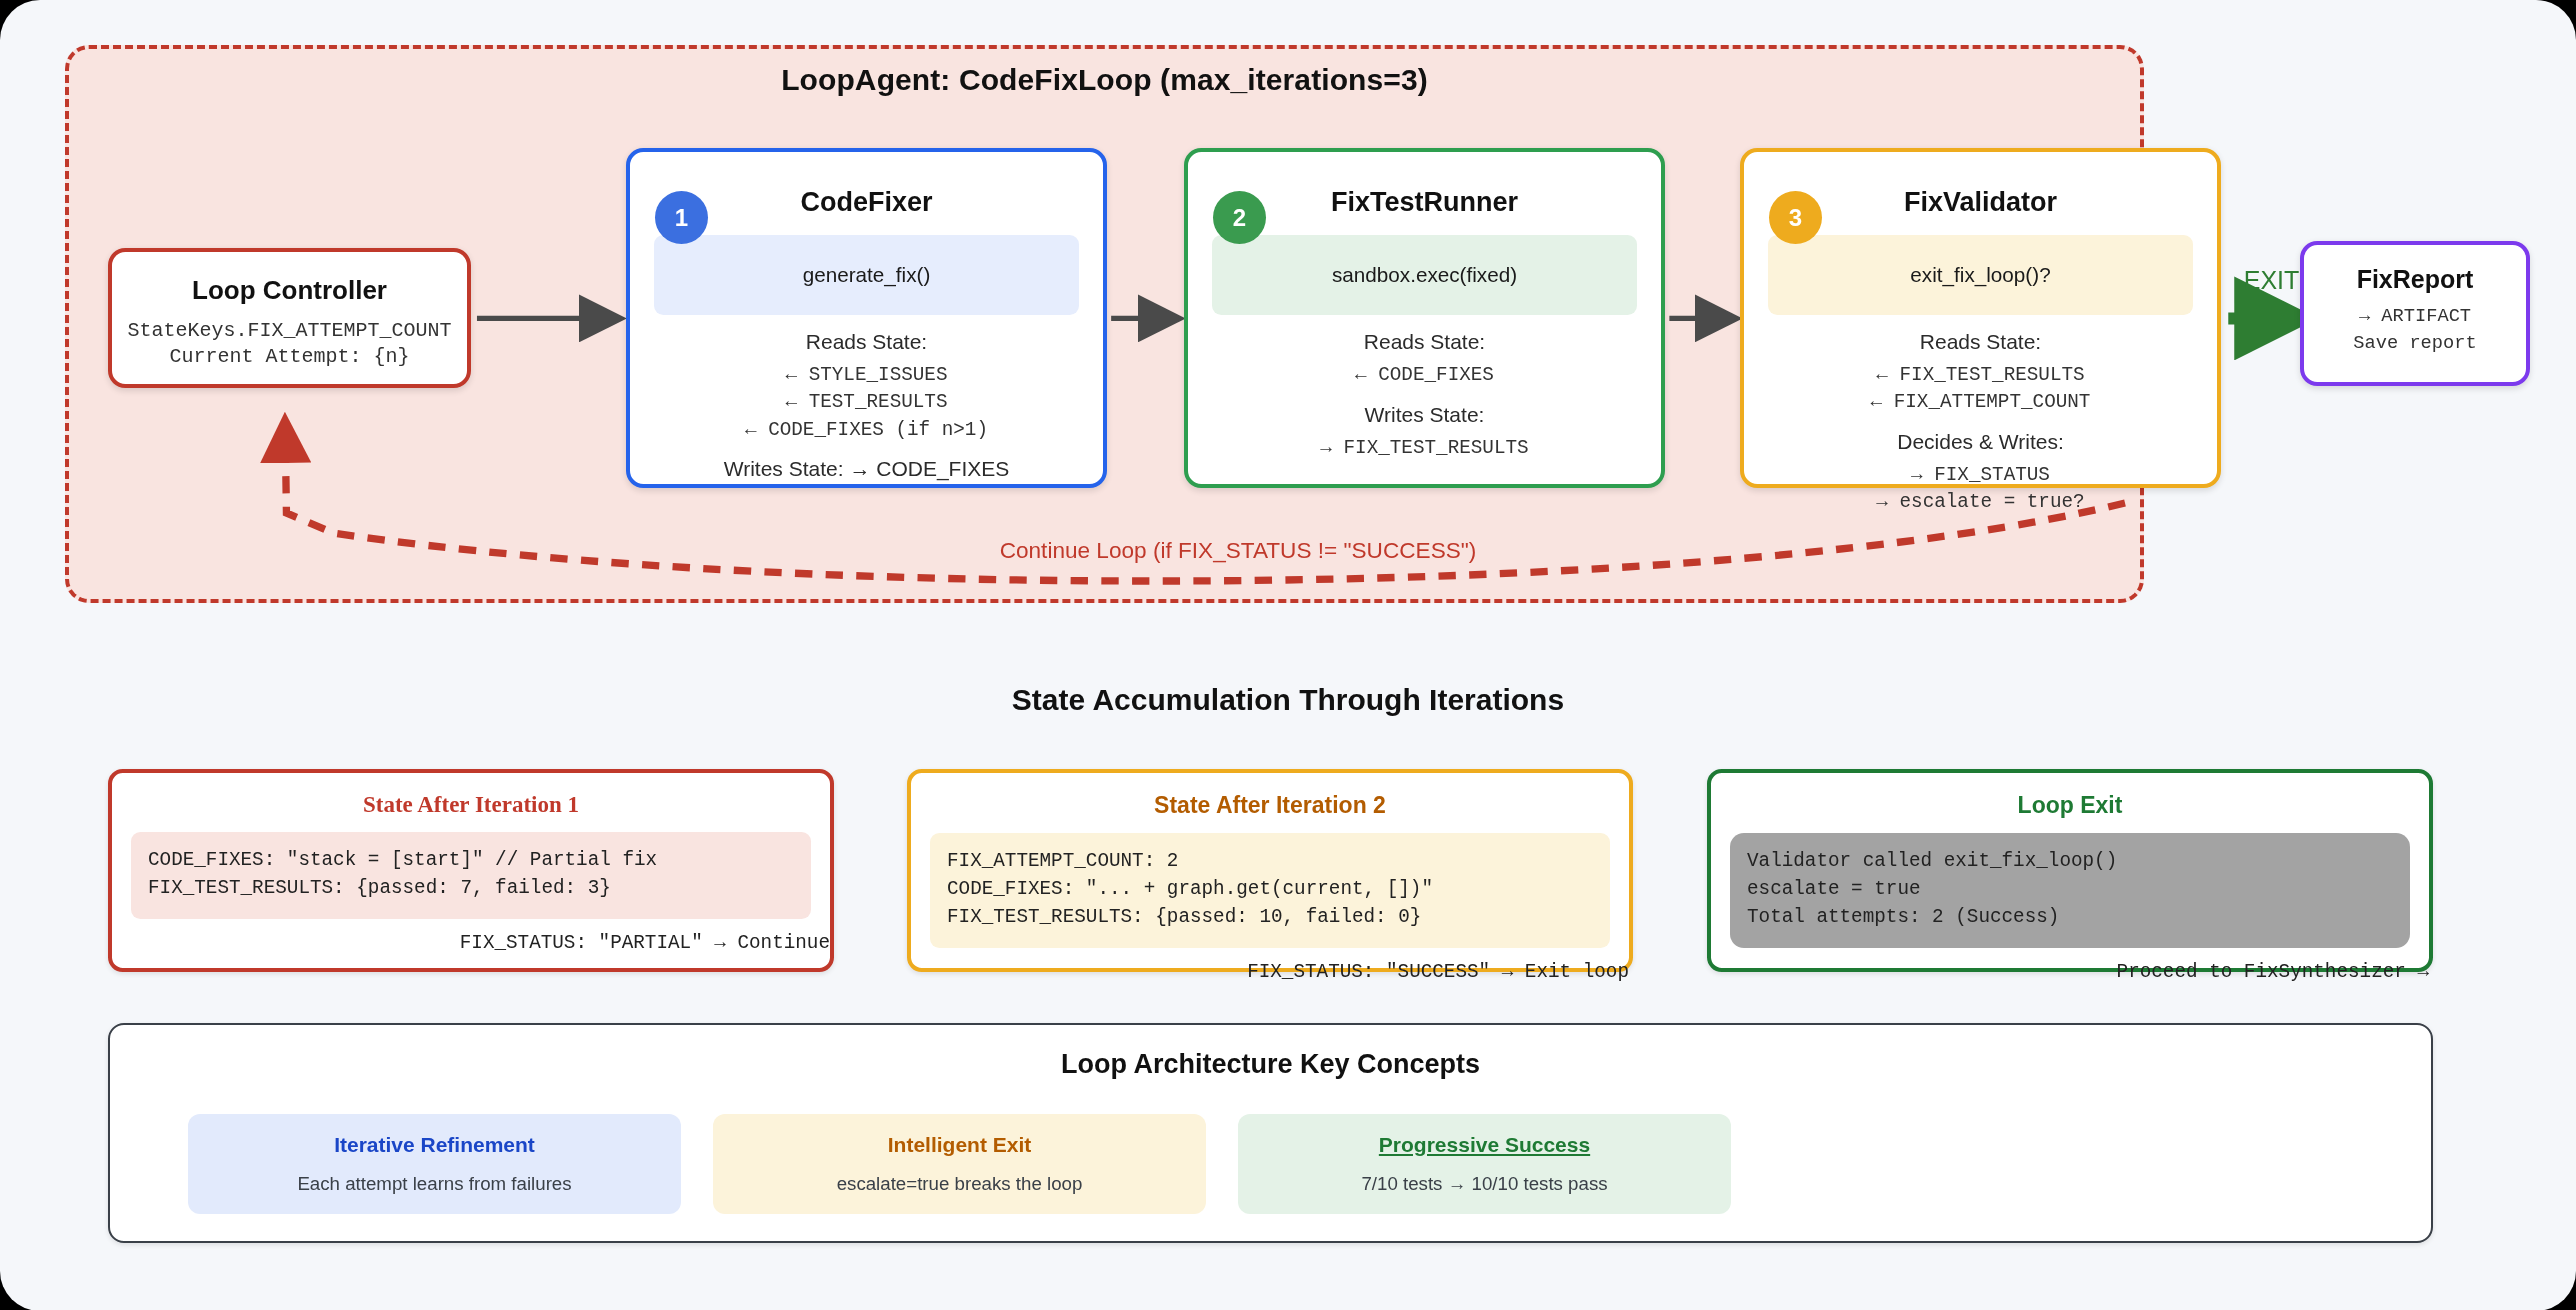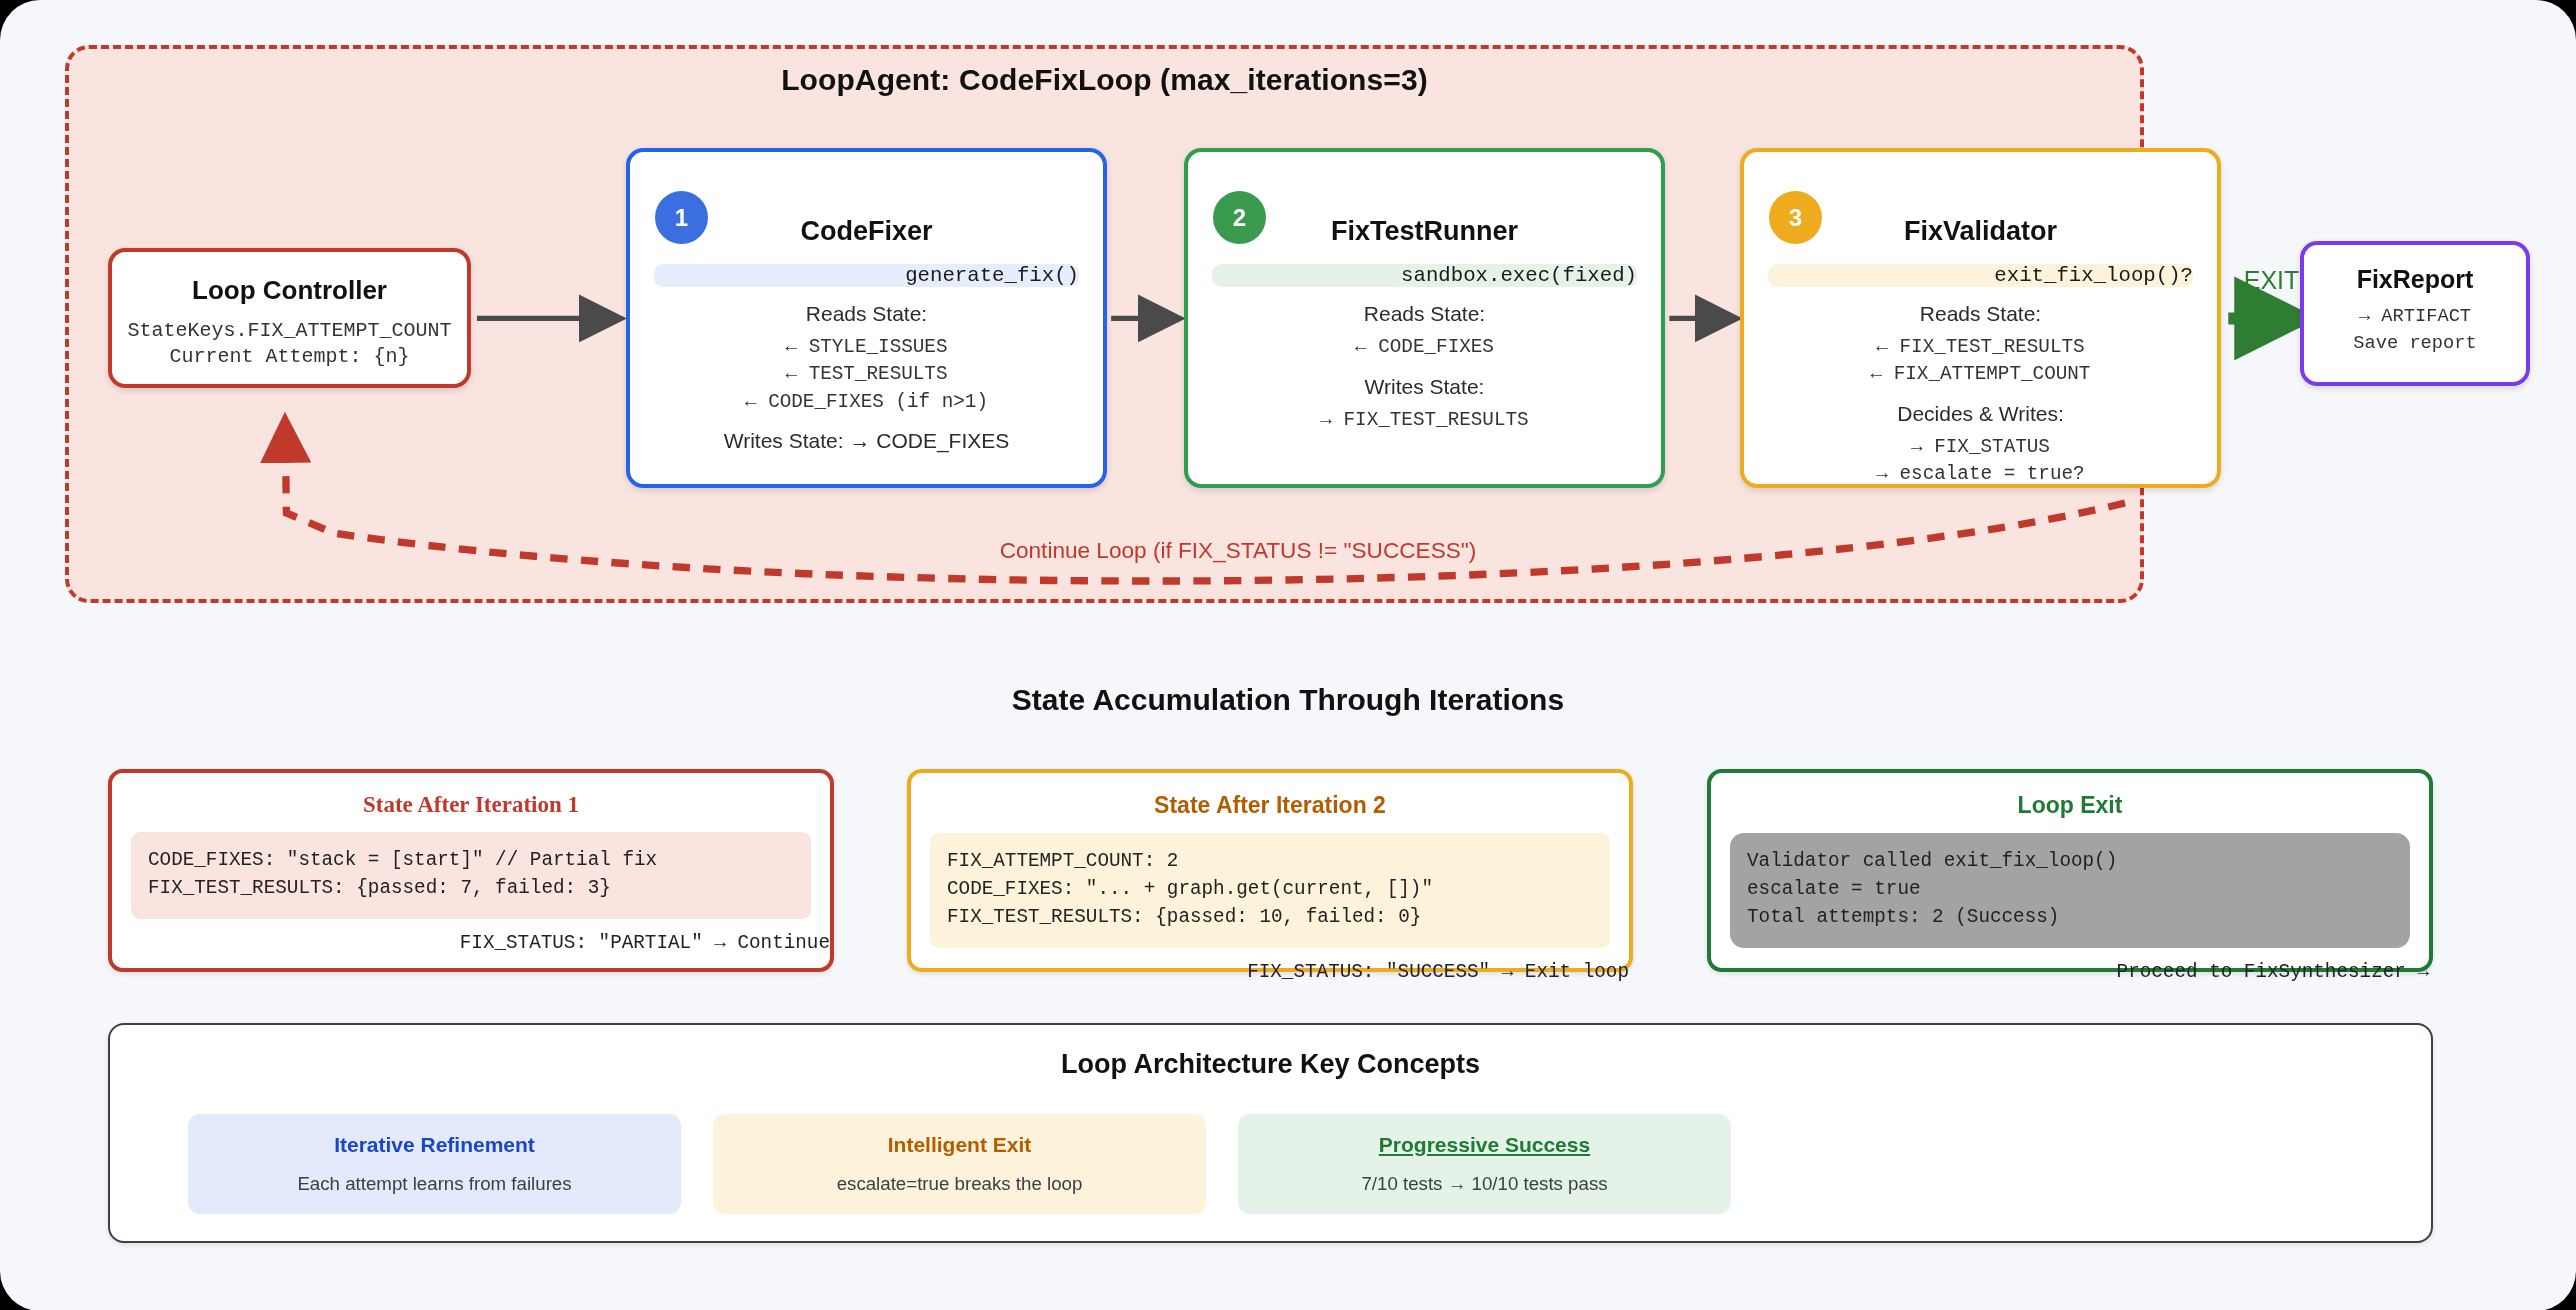--- a/index.html
+++ b/index.html
@@ -31,24 +31,24 @@
   #codefixer{left:626px;top:148px;width:481px;height:340px;border:4px solid #2563eb;}
   #fixtestrunner{left:1184px;top:148px;width:481px;height:340px;border:4px solid #2e9e4f;}
   #fixvalidator{left:1740px;top:148px;width:481px;height:340px;border:4px solid #eeab1e;}
 
   .badge{position:absolute;left:25px;top:39px;width:53px;height:53px;border-radius:50%;
          color:#fff;font-size:24px;font-weight:bold;display:flex;align-items:center;
          justify-content:center;}
   .badge.blue{background:#3b6fe0;}
   .badge.green{background:#3a9b4f;}
   .badge.amber{background:#eeab1e;}
-  .step .card-title{padding-top:64px;}
-
-  .codechip{margin:17.3px 24px 0 24px;border-radius:9.3px;padding:0 0;text-align:right;
-            font-family:Liberation Mono, monospace;font-size:20.7px;color:#1a1a1a;}
+  .step .card-title{padding-top:35px;}
+
+  .codechip{margin:17.3px 24px 0 24px;border-radius:9.3px;padding:28px 0;text-align:center;
+            font-family:Liberation Sans, sans-serif;font-size:20.7px;color:#1a1a1a;}
   .chip-blue{background:#e6edfd;}
   .chip-green{background:#e4f2e7;}
   .chip-amber{background:#fcf3da;}
 
   .sect{margin-top:14.7px;text-align:center;font-size:21px;color:#2b2b2b;}
   .sline{text-align:center;font-family:"Liberation Mono",monospace;font-size:19.3px;
          color:#333;line-height:1.35;margin-top:8px;}
   .sline.tight{margin-top:1.3px;}
   .mixline{text-align:center;font-size:21px;color:#2b2b2b;margin-top:14.7px;}
 

